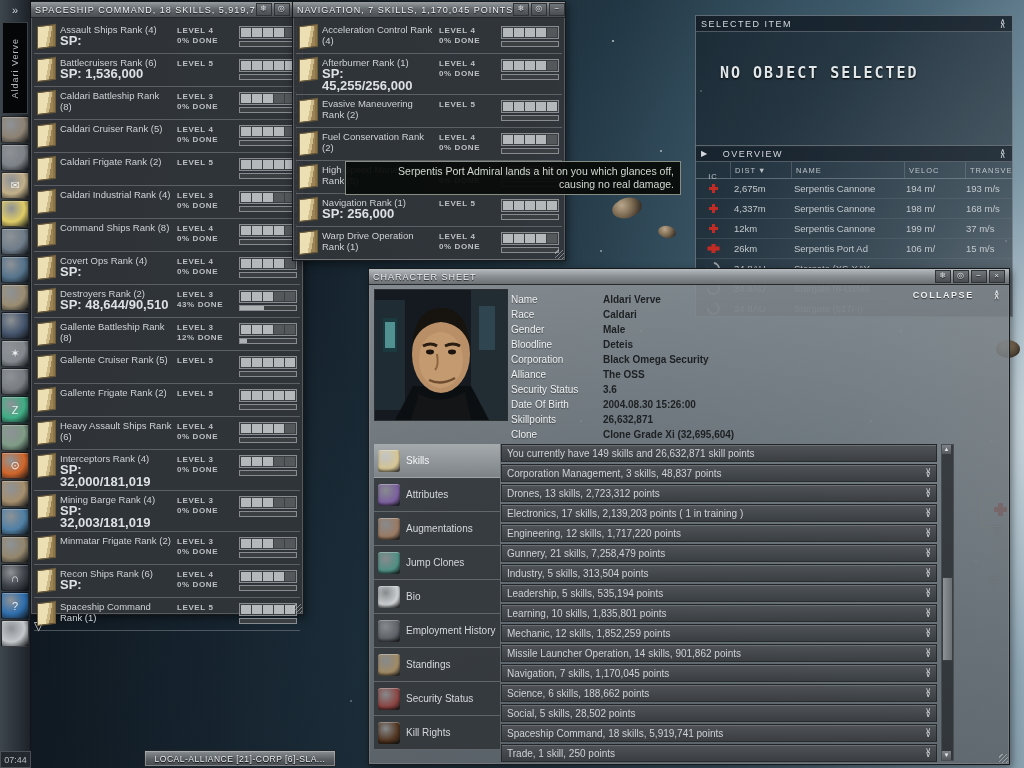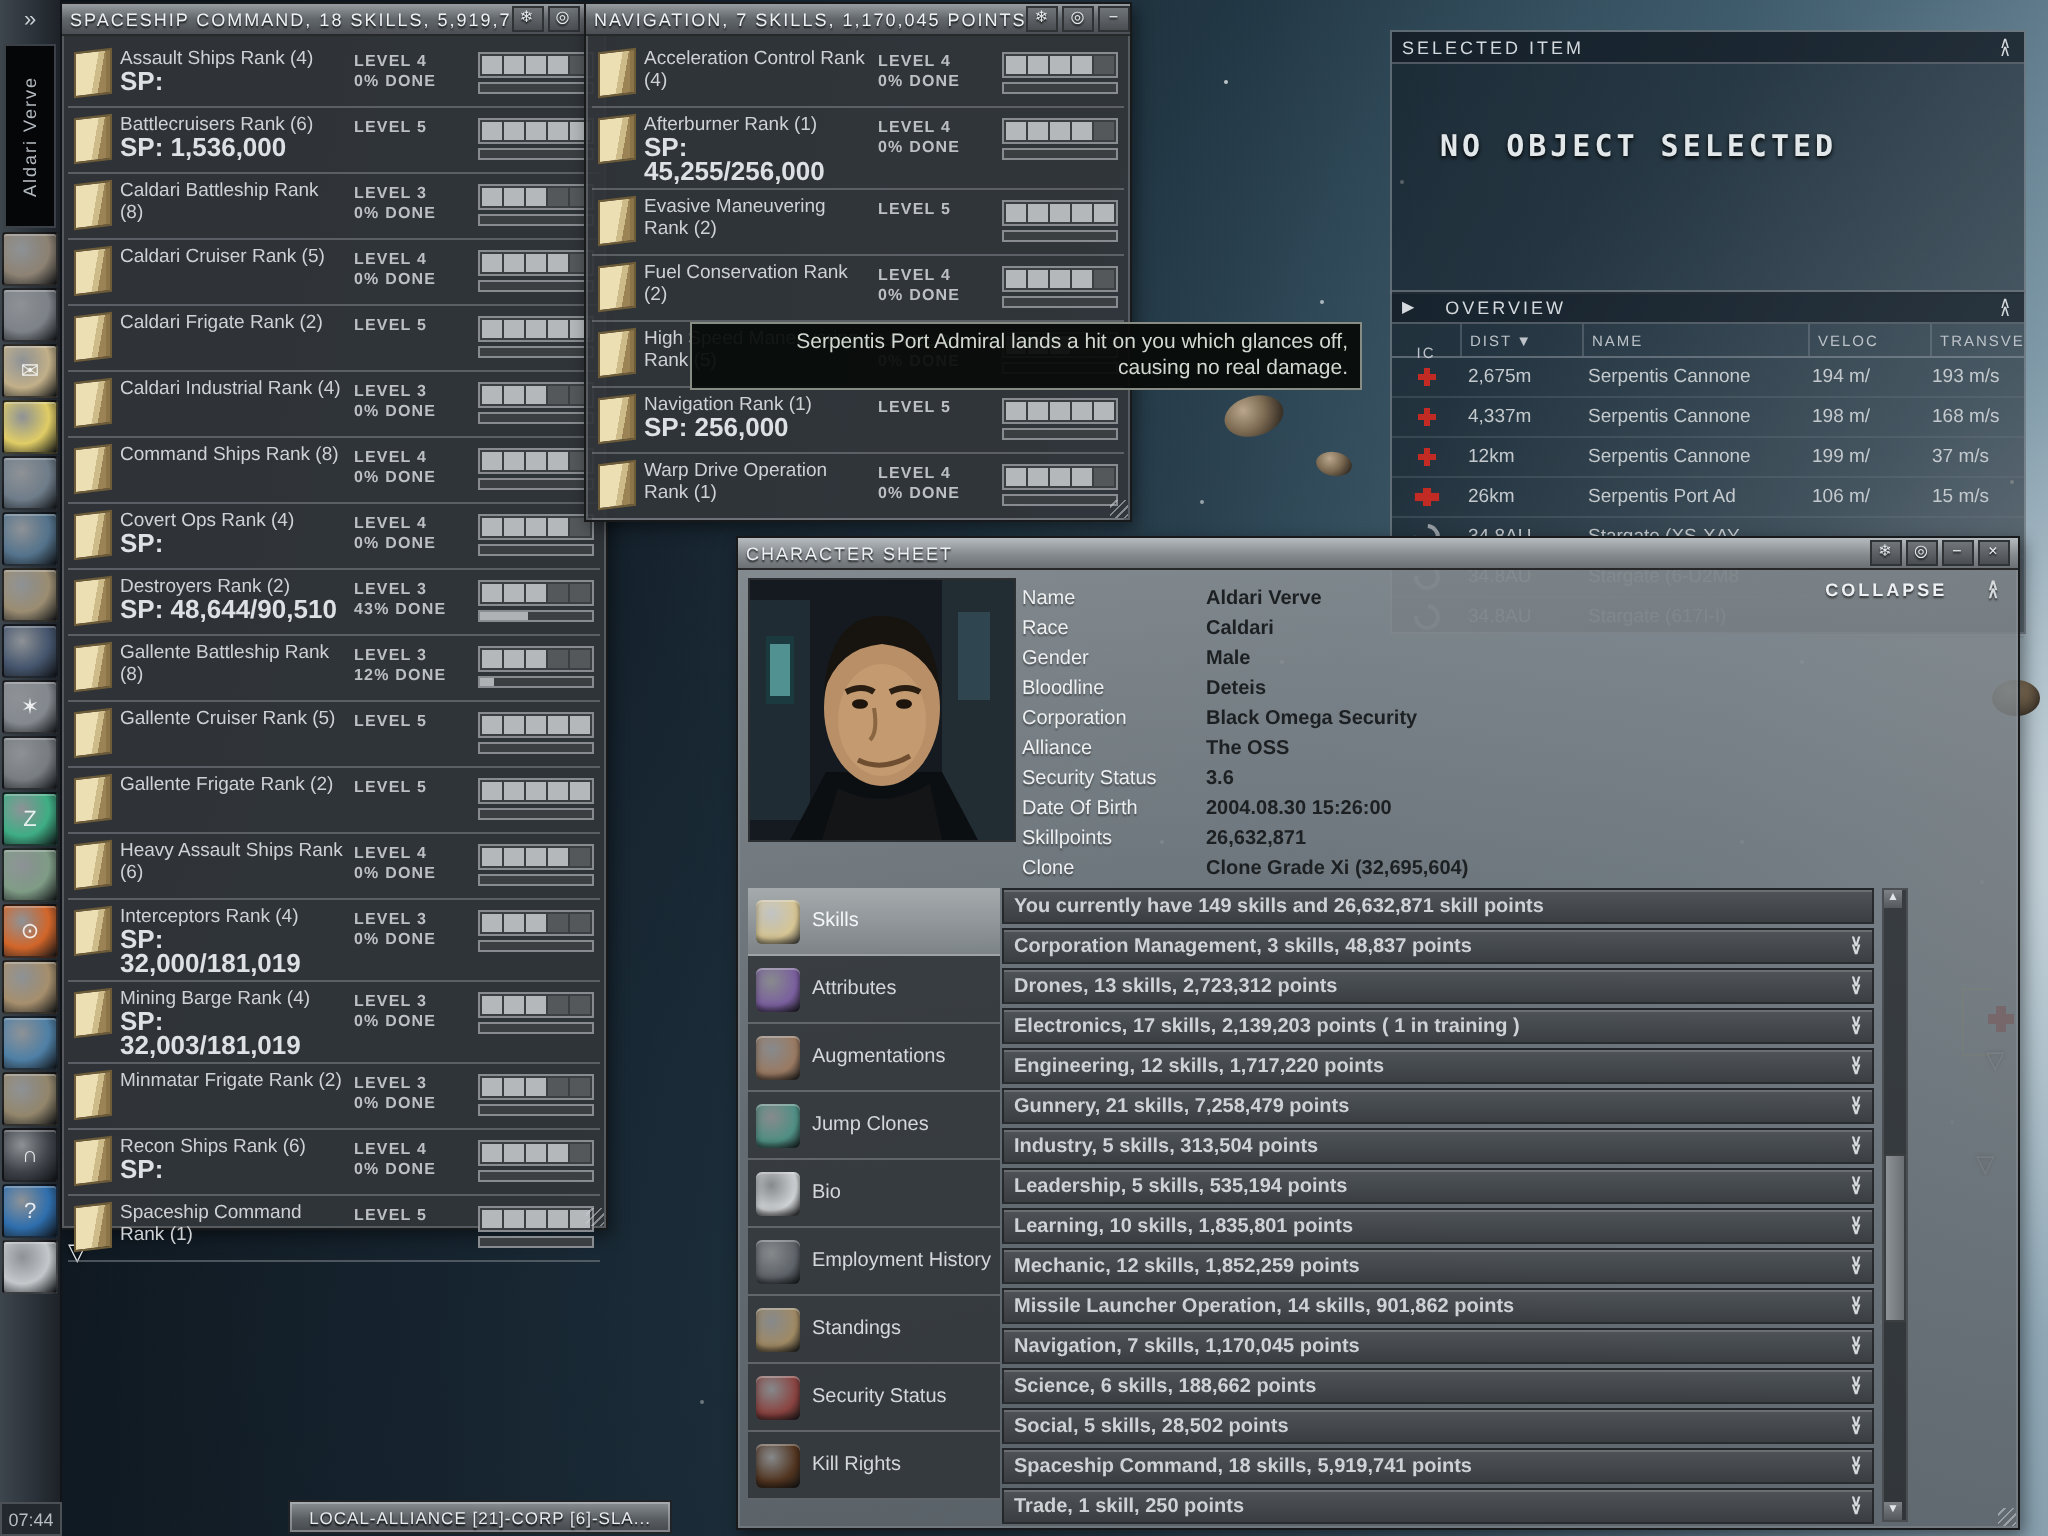--- a/index.html
+++ b/index.html
@@ -126,21 +126,21 @@
   #cs-tabs{position:absolute;left:5px;top:175px;width:126px;}
   .cs-tab{display:flex;align-items:center;gap:6px;min-height:27px;padding:3px 4px;
     background:rgba(42,46,50,0.78);border-bottom:1px solid rgba(150,156,160,0.45);color:#d4d8da;font-size:10px;line-height:11px;cursor:pointer;}
   .cs-tab.active{background:linear-gradient(rgba(168,173,176,0.95),rgba(126,132,136,0.95));color:#f4f6f7;}
   .tab-ic{flex:none;width:22px;height:22px;border-radius:3px;display:flex;align-items:center;justify-content:center;
     font-size:11px;color:rgba(255,255,255,.9);box-shadow:inset 0 1px 0 rgba(255,255,255,.3),inset 0 -2px 3px rgba(0,0,0,.4);}
   #cs-list{position:absolute;left:132px;top:175px;width:436px;}
   .cs-grouprow{height:16px;margin-bottom:2px;display:flex;align-items:center;padding:0 5px;
     background:linear-gradient(rgba(78,82,86,0.95),rgba(56,60,64,0.95));
     border:1px solid rgba(22,24,26,0.65);box-shadow:inset 0 1px 0 rgba(190,195,200,0.25);
-    font-size:10px;color:#ced2d4;white-space:nowrap;overflow:hidden;cursor:pointer;font-weight:bold;}
+    font-size:10px;color:#ced2d4;white-space:nowrap;overflow:hidden;cursor:pointer;}
   .cs-grouprow .chev{margin-left:auto;}
   #cs-scroll{position:absolute;left:572px;top:175px;width:11px;height:315px;background:rgba(30,33,36,0.7);border:1px solid #4a4e52;}
   .scr-btn{position:absolute;left:0;width:9px;height:9px;background:linear-gradient(#7d8286,#55595d);
     font-size:6px;line-height:9px;text-align:center;color:#e2e6e8;cursor:pointer;}
   #scr-up{top:0;}#scr-down{bottom:0;}
   #scr-thumb{position:absolute;left:0;top:42%;width:9px;height:26%;background:linear-gradient(90deg,#8d9296,#6a6f73);
     border:1px solid #3b3e41;cursor:grab;}
 
   
   #taskbar-btn{position:absolute;left:144px;top:750px;width:190px;height:15px;z-index:45;

